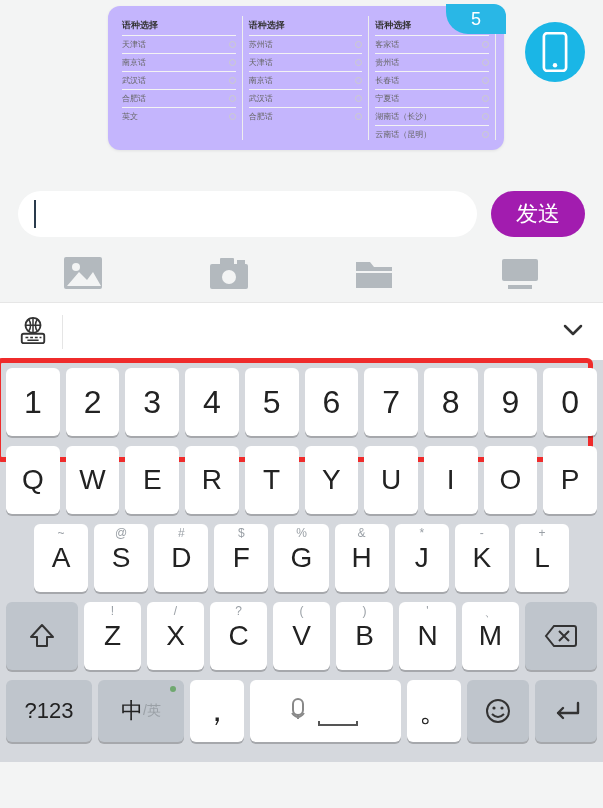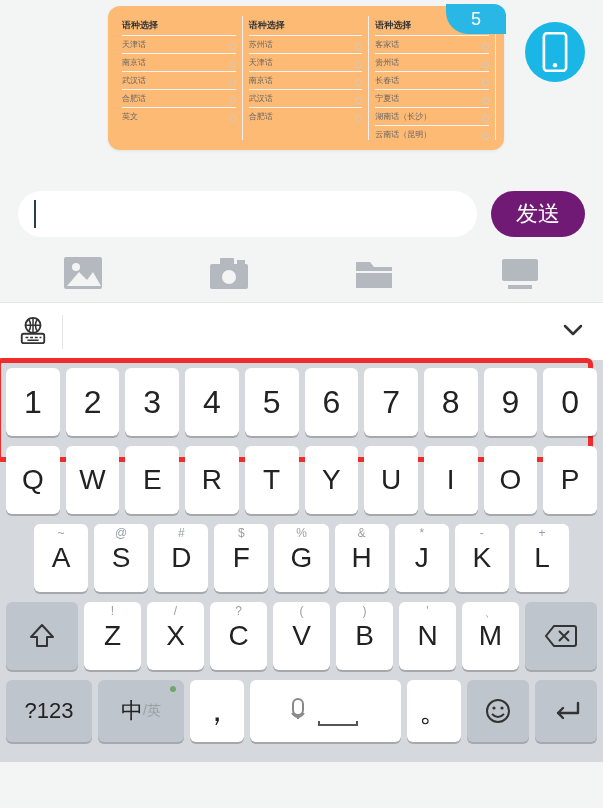--- a/index.html
+++ b/index.html
@@ -2,33 +2,33 @@
 <html><head>
 <meta charset="utf-8">
 <style>
   * { box-sizing: border-box; margin: 0; padding: 0; font-family: -apple-system, "Helvetica Neue", Arial, sans-serif; }
   body { width: 603px; height: 808px; background: #f3f4f4; overflow: hidden; }
 
   
   .chat-area { height: 180px; position: relative; }
   .bubble {
     position: absolute; left: 108px; top: 6px; width: 396px; height: 144px;
-    background: #fdba74; border-radius: 12px; box-shadow: 0 1px 3px rgba(0,0,0,.08);
+    background: #c4b5fd; border-radius: 12px; box-shadow: 0 1px 3px rgba(0,0,0,.08);
     display: flex; gap: 0; padding: 10px 8px;
   }
   .bubble .col {
     flex: 1; border-right: 1px solid #eee; padding: 0 6px; overflow: hidden;
   }
   .bubble .col:last-child { border-right: none; }
   .bubble .col-title {
     font-size: 9px; color: #333; font-weight: 600; padding: 3px 0;
   }
   .bubble .col-item {
     font-size: 8px; color: #666; display: flex; justify-content: space-between;
-    align-items: flex-end; padding: 3px 0; border-top: 1px solid #f3f3f3;
+    align-items: center; padding: 3px 0; border-top: 1px solid #f3f3f3;
   }
   .bubble .col-item .circ {
     width: 7px; height: 7px; border: 1px solid #ccc; border-radius: 50%;
   }
   .badge {
     position: absolute; right: -2px; top: -2px; width: 60px; height: 30px;
     background: #29b7e6; color: #fff; font-size: 18px; font-weight: 500;
     display: flex; align-items: center; justify-content: center;
     border-radius: 0 12px 0 22px;
   }
@@ -45,21 +45,21 @@
     margin-top: 4px;
   }
   .text-input {
     flex: 1; height: 46px; background: #fff; border-radius: 23px;
     display: flex; align-items: center; padding: 0 16px; position: relative;
   }
   .caret {
     width: 2px; height: 28px; background: #2a3b4c;
   }
   .send-btn {
-    width: 94px; height: 46px; background: #701a75; border-radius: 23px;
+    width: 94px; height: 46px; background: #a21caf; border-radius: 23px;
     color: #fff; font-size: 22px; display: flex; align-items: center;
     justify-content: center;
   }
 
   
   .attach-row {
     height: 58px; display: flex; align-items: center; justify-content: space-around;
     padding: 0 10px;
   }
   .attach-row .att {

